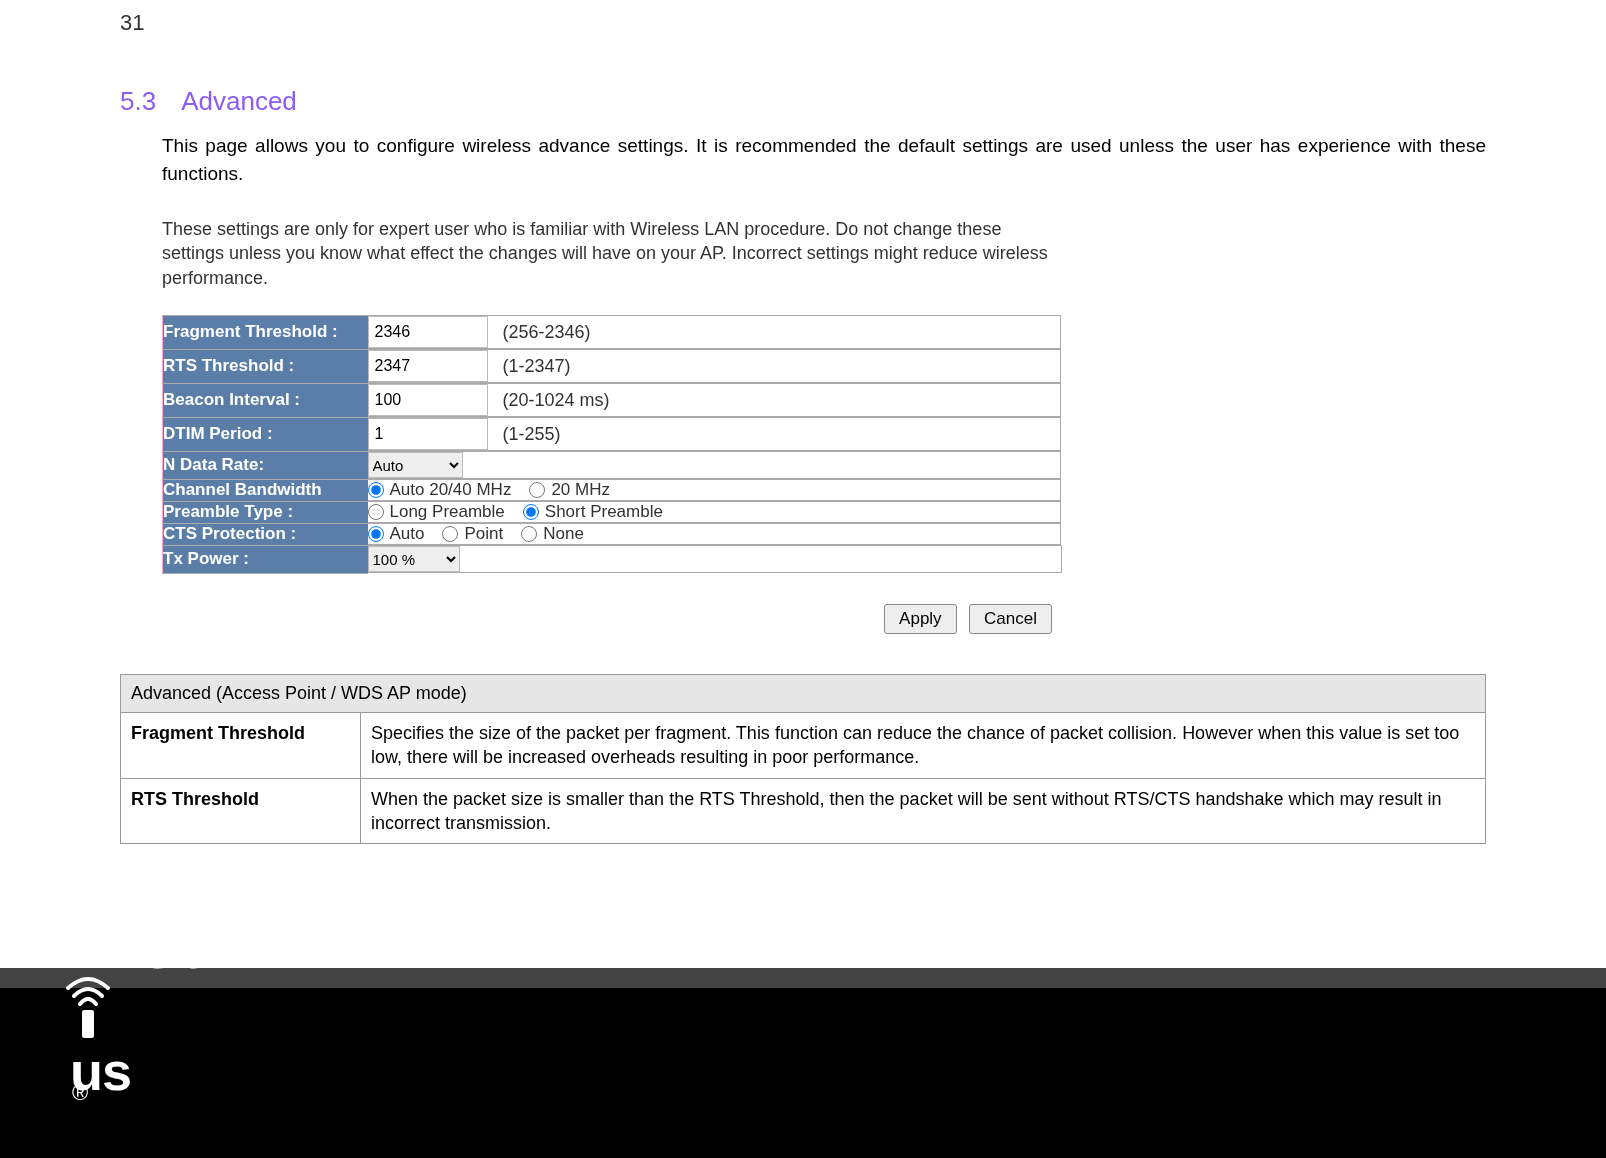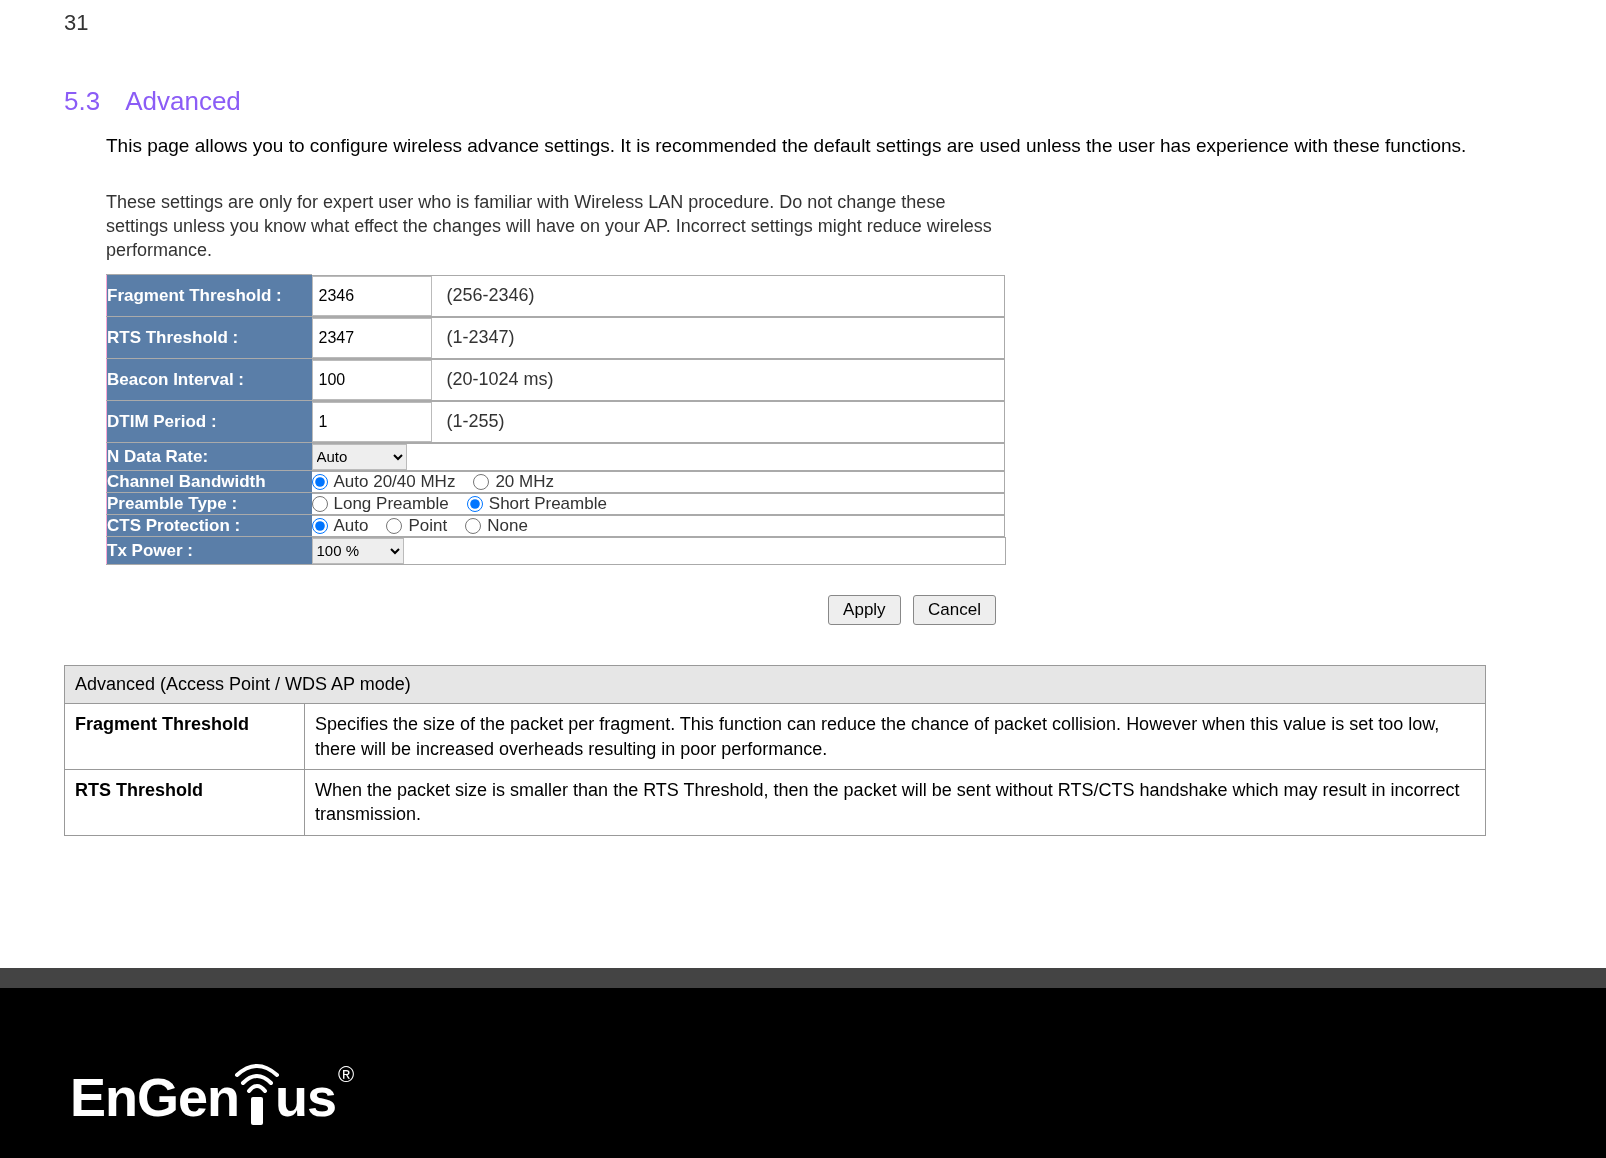--- a/index.html
+++ b/index.html
@@ -1,42 +1,42 @@
 <!DOCTYPE html>
 <html><head>
   <meta charset="utf-8">
   <style>
     * { box-sizing: border-box; margin: 0; padding: 0; }
     body { font-family: Arial, Helvetica, sans-serif; width: 1606px; height: 1158px; background: #fff; position: relative; }
-    .page-content { padding: 10px 120px 0 64px; }
+    .page-content { padding: 10px 120px 0 120px; }
     .page-number { font-size: 22px; color: #333; margin-bottom: 50px; }
     .section-header { font-size: 26px; font-weight: normal; color: #8b5cf6; margin-bottom: 15px; }
     .section-number { margin-right: 25px; }
     .intro-text { font-size: 19px; color: #000; line-height: 1.45; margin-left: 42px; margin-bottom: 30px; text-align: justify; }
     .settings-panel { margin-left: 42px; width: 900px; }
-    .warning-text { font-size: 18px; color: #333; line-height: 1.35; margin-bottom: 12px; }
+    .warning-text { font-size: 18px; color: #333; line-height: 1.35; margin-bottom: 25px; }
     .settings-table { border-collapse: collapse; width: 100%; }
     .settings-table td { padding: 0; }
     .label-cell { background: #5a7ea8; color: #fff; font-weight: bold; font-size: 17px; padding: 9px 12px; width: 205px; border-top: 1px solid #aaa; border-bottom: 1px solid #aaa; border-left: 1px solid #f9a8d4; }
     .value-cell { padding: 6px 10px; border-top: 1px solid #aaa; border-bottom: 1px solid #aaa; border-right: 1px solid #aaa; font-size: 17px; color: #333; display: flex; align-items: center; gap: 15px; }
-    .text-input { width: 120px; height: 40px; padding: 2px 6px; border: 1px solid #bbb; font-size: 16px; background: #fff; }
+    .text-input { width: 120px; height: 32px; padding: 2px 6px; border: 1px solid #bbb; font-size: 16px; background: #fff; }
     .range-hint { color: #333; font-size: 18px; }
     .select-input { width: 95px; height: 26px; border: 1px solid #bbb; font-size: 15px; background: #eee; }
     .select-small { width: 92px; }
     .radio-group { display: flex; align-items: center; gap: 6px; }
     .radio-group input[type=radio] { width: 16px; height: 16px; }
     .radio-label { font-size: 17px; color: #333; margin-right: 12px; }
     .buttons-row { text-align: right; margin-top: 30px; margin-right: 10px; }
     .btn { padding: 4px 14px; font-size: 17px; border: 1px solid #888; background: #eee; border-radius: 3px; margin-left: 8px; cursor: pointer; }
     .desc-table { margin-left: 0; margin-top: 40px; width: 100%; border-collapse: collapse; font-size: 18px; }
     .desc-table th { background: #e6e6e6; text-align: left; padding: 8px 10px; border: 1px solid #999; font-weight: normal; color: #000; }
     .desc-table td { border: 1px solid #999; padding: 8px 10px; vertical-align: top; color: #000; line-height: 1.35; }
     .desc-table td.desc-label { font-weight: bold; width: 240px; }
     .footer { position: absolute; bottom: 0; left: 0; right: 0; height: 190px; background: linear-gradient(to bottom, #444 0%, #444 20px, #000 20px, #000 100%); }
-    .logo-wrap { position: absolute; left: 70px; bottom: 30px; color: #fff; display: flex; align-items: center; }
+    .logo-wrap { position: absolute; left: 70px; bottom: 30px; color: #fff; display: flex; align-items: flex-start; flex-direction: column; }
     .logo-text { font-size: 54px; font-weight: bold; letter-spacing: -1px; font-family: Arial, sans-serif; }
     .logo-wifi { position: relative; display: inline-block; width: 40px; height: 60px; margin: 0 -2px; }
     .logo-wifi svg { position: absolute; top: -14px; left: -4px; }
     .logo-reg { font-size: 22px; vertical-align: top; margin-left: 2px; position: relative; top: -22px; }
   </style>
 </head>
 <body>
 
 <div class="page-content">
   <div class="page-number">31</div>

